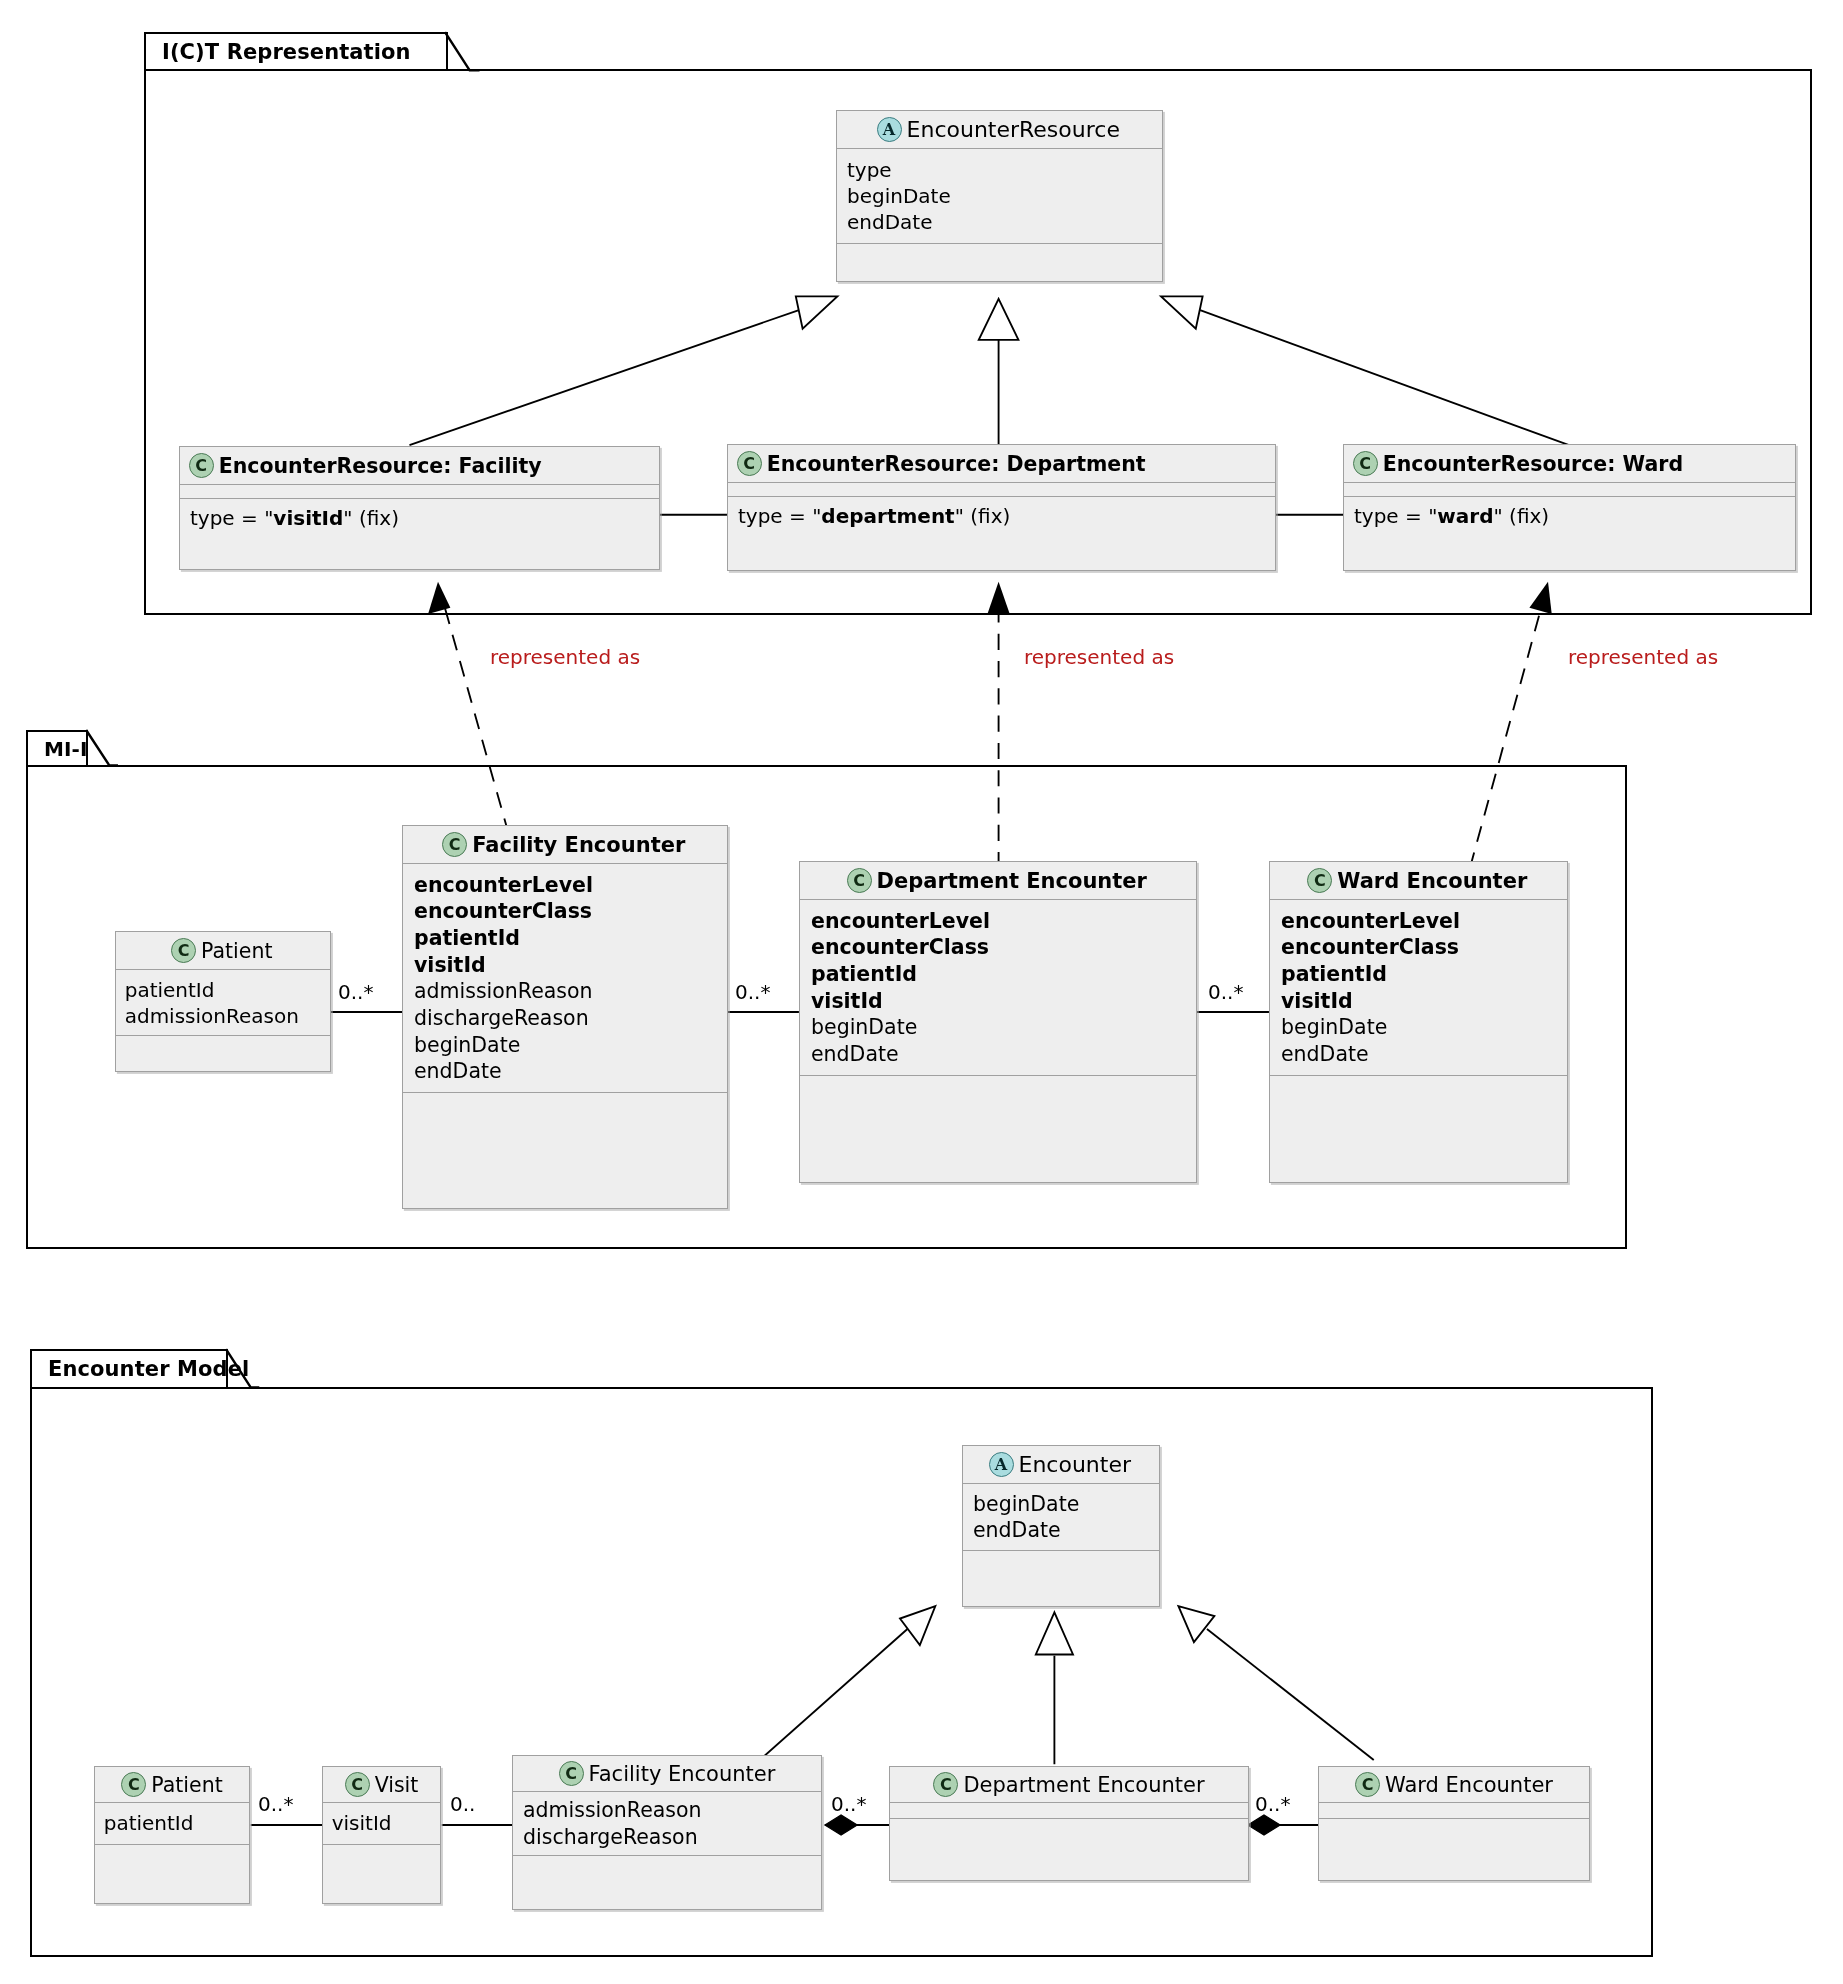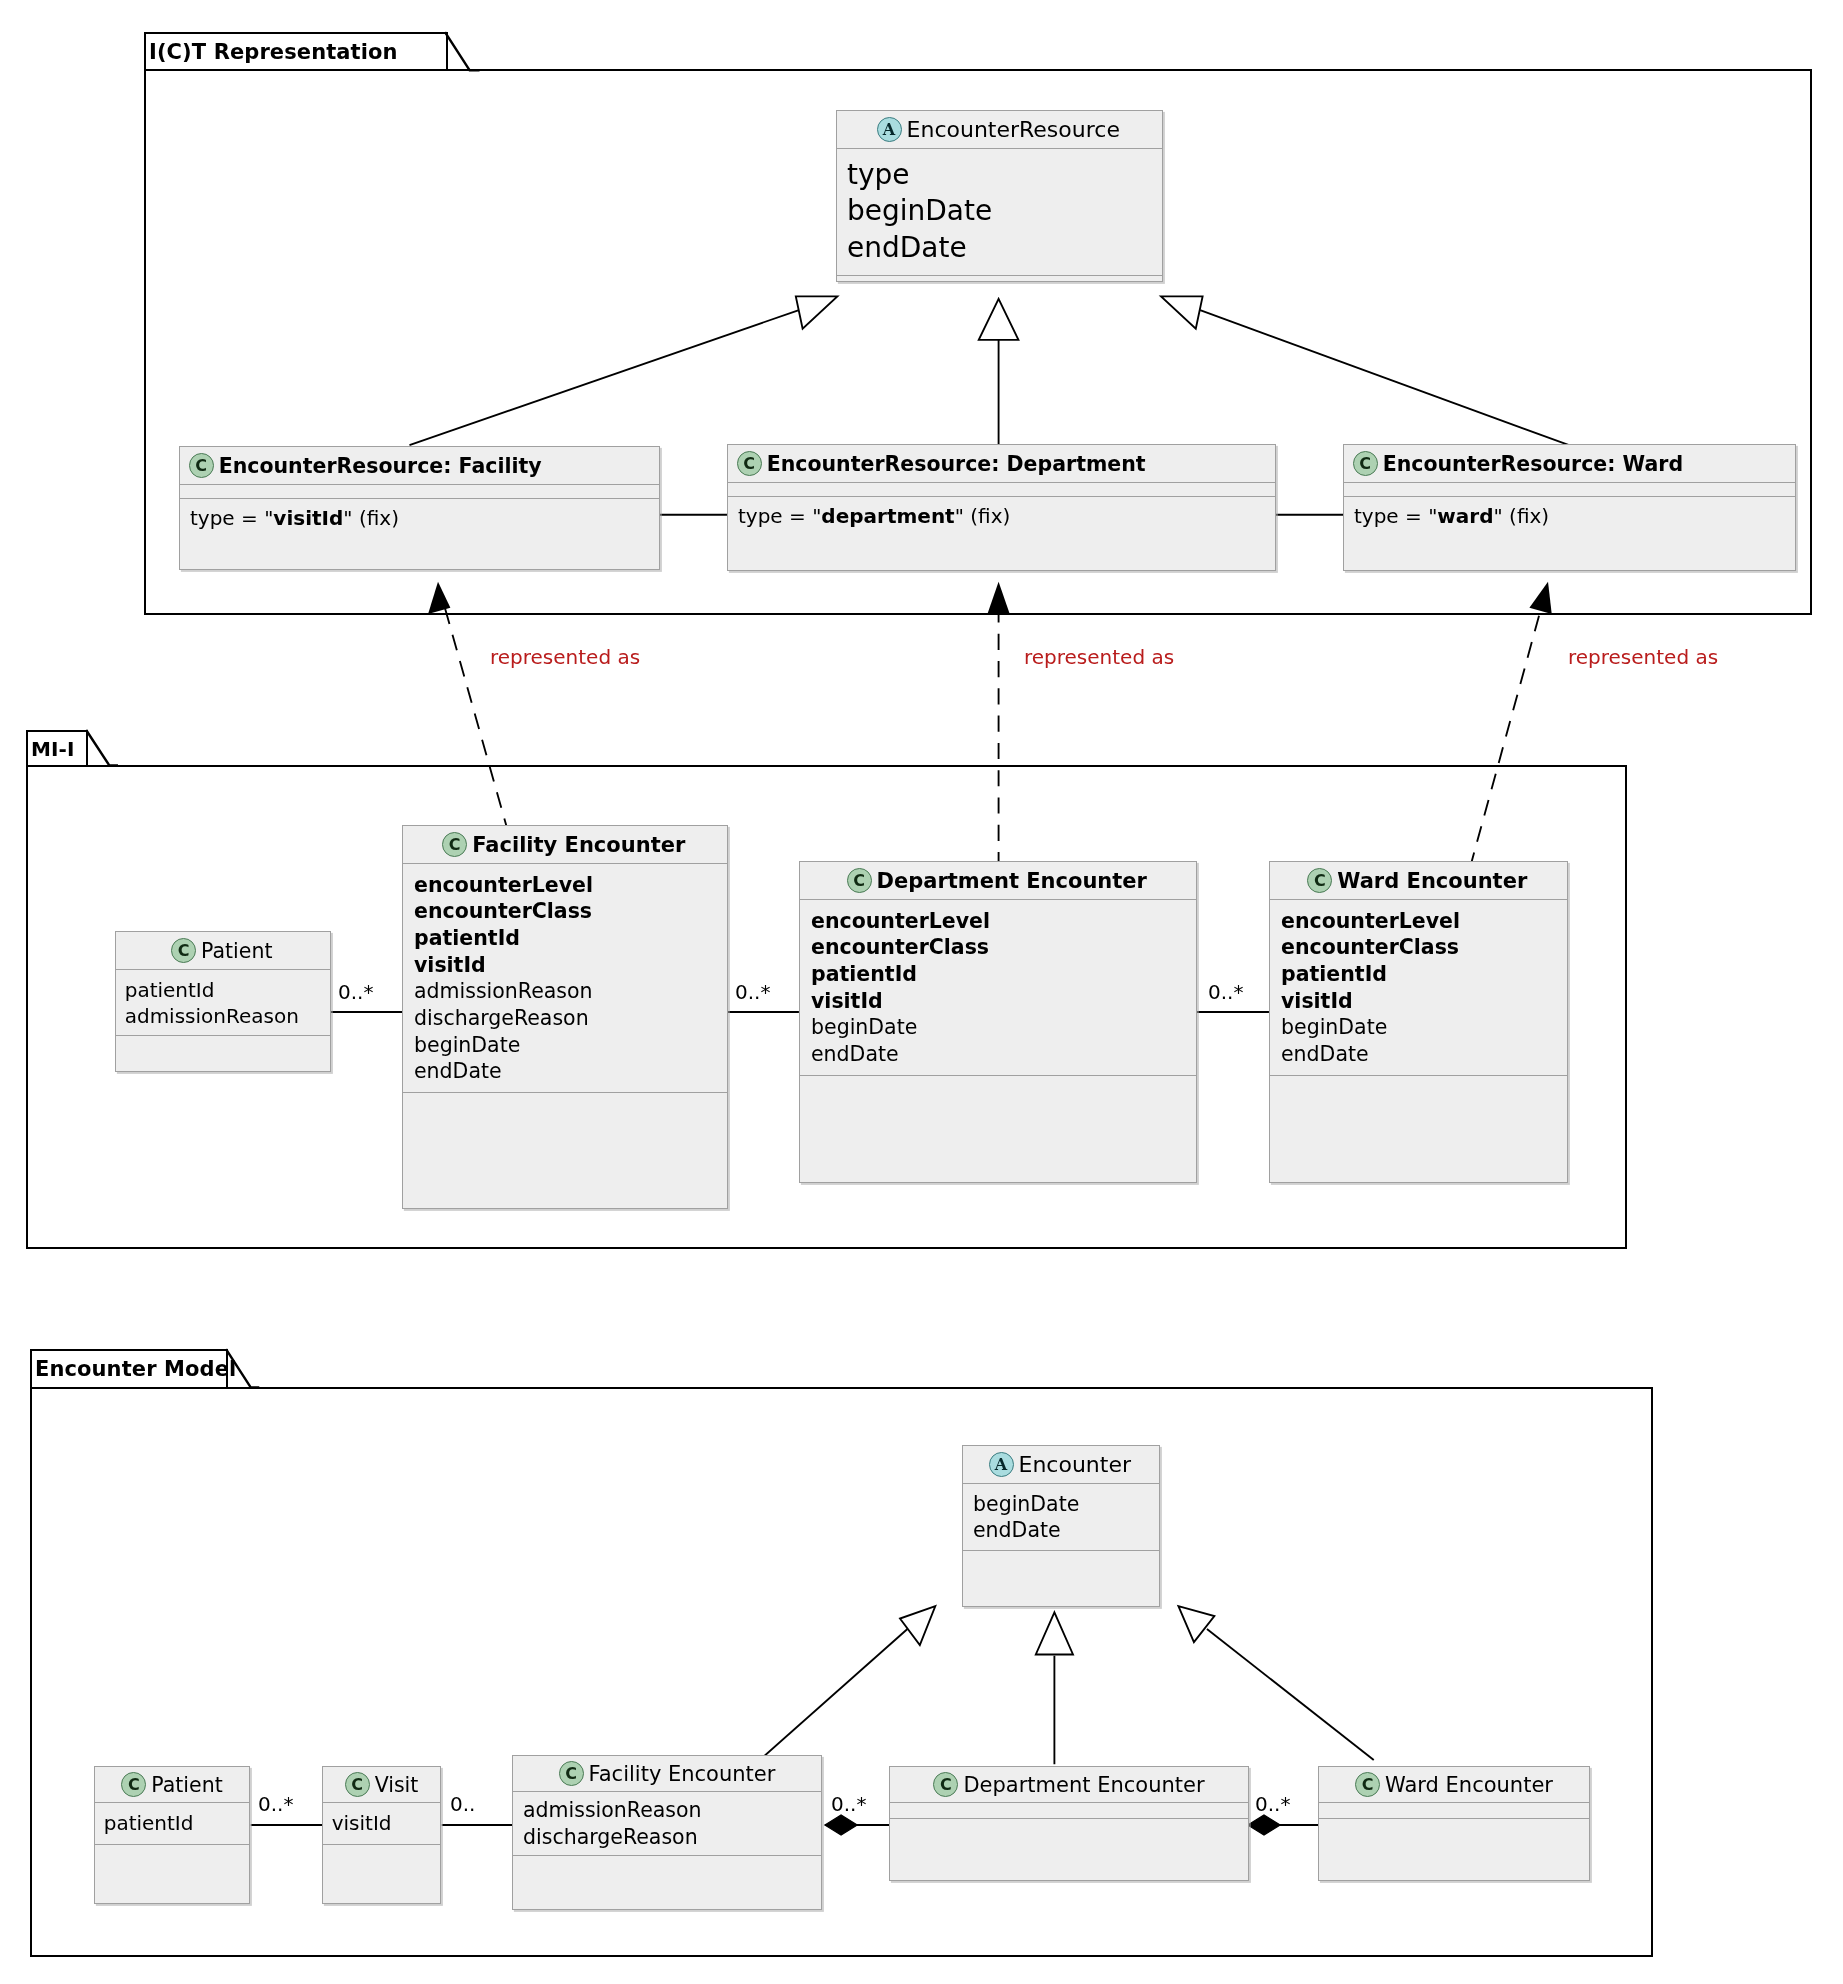--- a/index.html
+++ b/index.html
@@ -37,21 +37,21 @@
     background: transparent;
   }
   .pkg-tab {
     position: absolute;
     box-sizing: border-box;
     border: 2.5px solid #000000;
     border-bottom: none;
     background: #ffffff;
     display: flex;
     align-items: center;
-    padding-left: 3px;
+    padding-left: 16px;
     font-weight: bold;
     color: #000000;
     white-space: nowrap;
     letter-spacing: 0.1px;
   }
   .pkg-tab-slant {
     position: absolute;
     overflow: visible;
   }
 
@@ -212,21 +212,21 @@
   <svg class="pkg-tab-slant" style="left:445px; top:32px; width:37px; height:41px;" viewBox="0 0 60 66" width="37" height="41">
     <path d="M 0 0 L 40 62 L 56 62" stroke="#000000" stroke-width="4" fill="none"></path>
   </svg>
   <div class="pkg" style="left:144px; top:69px; width:1668px; height:546px;"></div>
 
   <div class="cls" style="left:836px; top:110px; width:327px; height:172px;">
     <div class="cls-head" style="font-size:22px;">
       <span class="stereo a">A</span>
       <span class="cls-name italic">EncounterResource</span>
     </div>
-    <div class="cls-attrs" style="font-size:28px;">
+    <div class="cls-attrs" style="font-size:20px;">
       <div class="attr">type</div>
       <div class="attr">beginDate</div>
       <div class="attr">endDate</div>
     </div>
     <div class="cls-foot"></div>
   </div>
 
   <div class="cls" style="left:179px; top:446px; width:481px; height:124px;">
     <div class="cls-head" style="font-size:20.5px; justify-content:flex-start; padding-left:8.7px;">
       <span class="stereo c">C</span>

